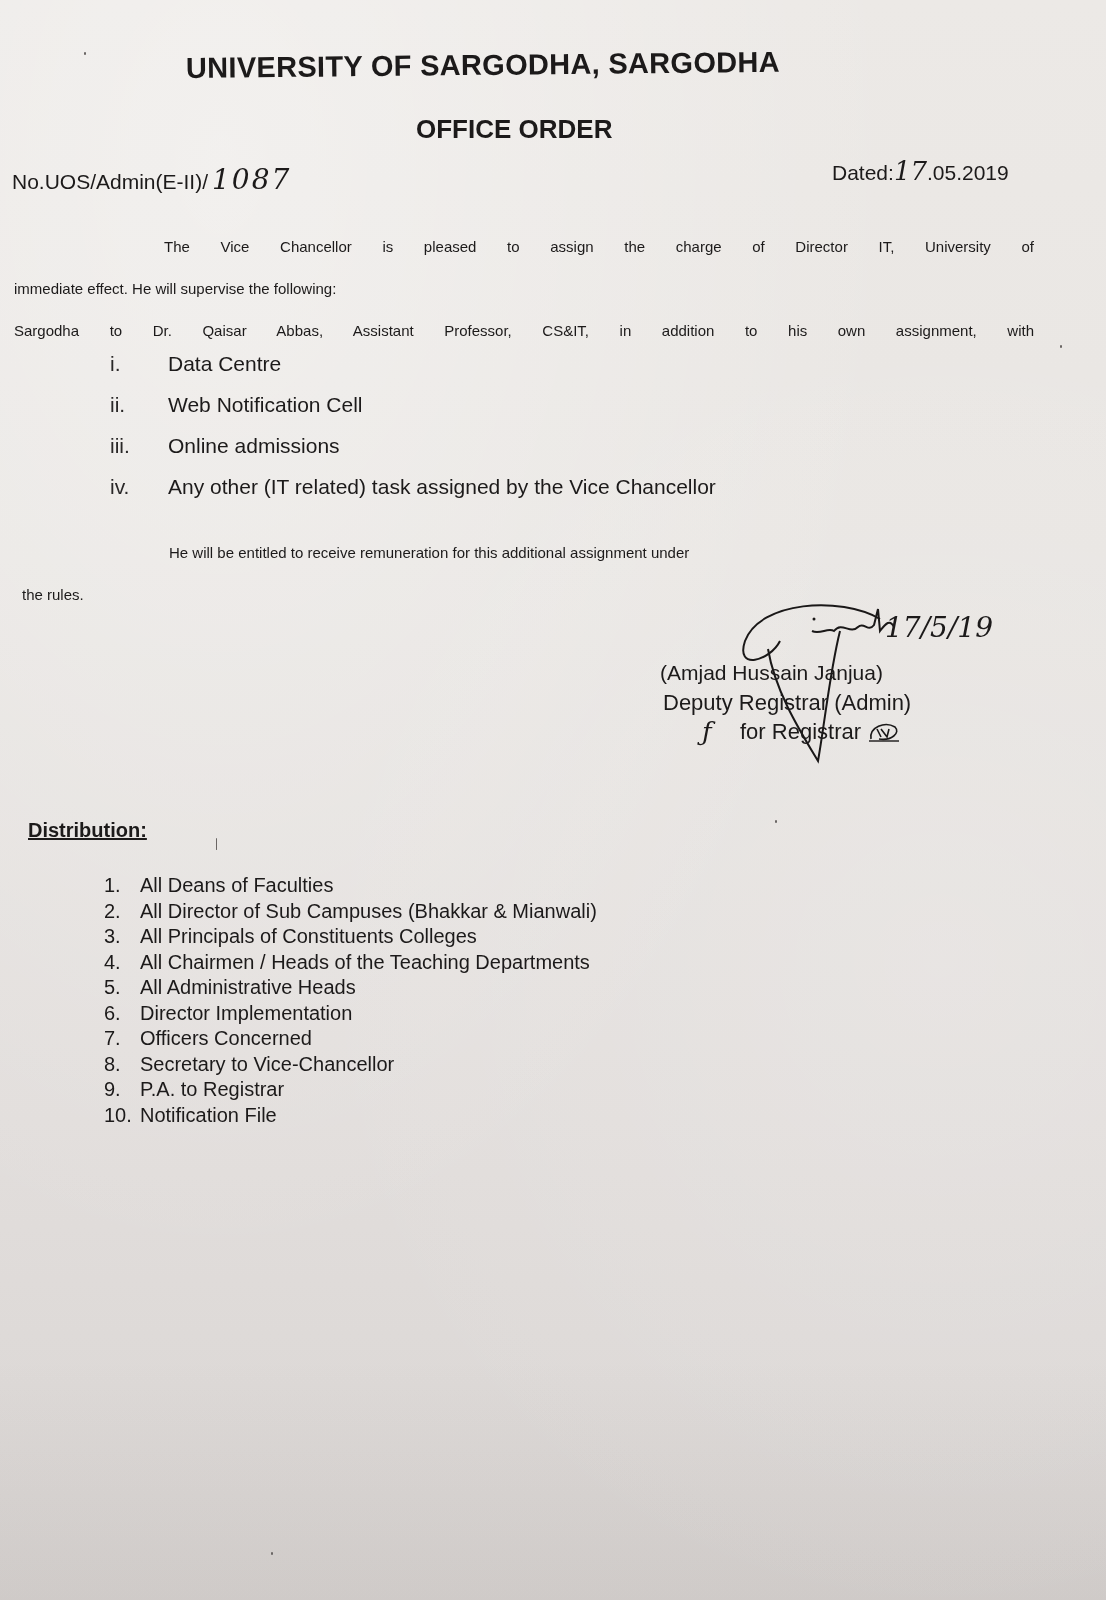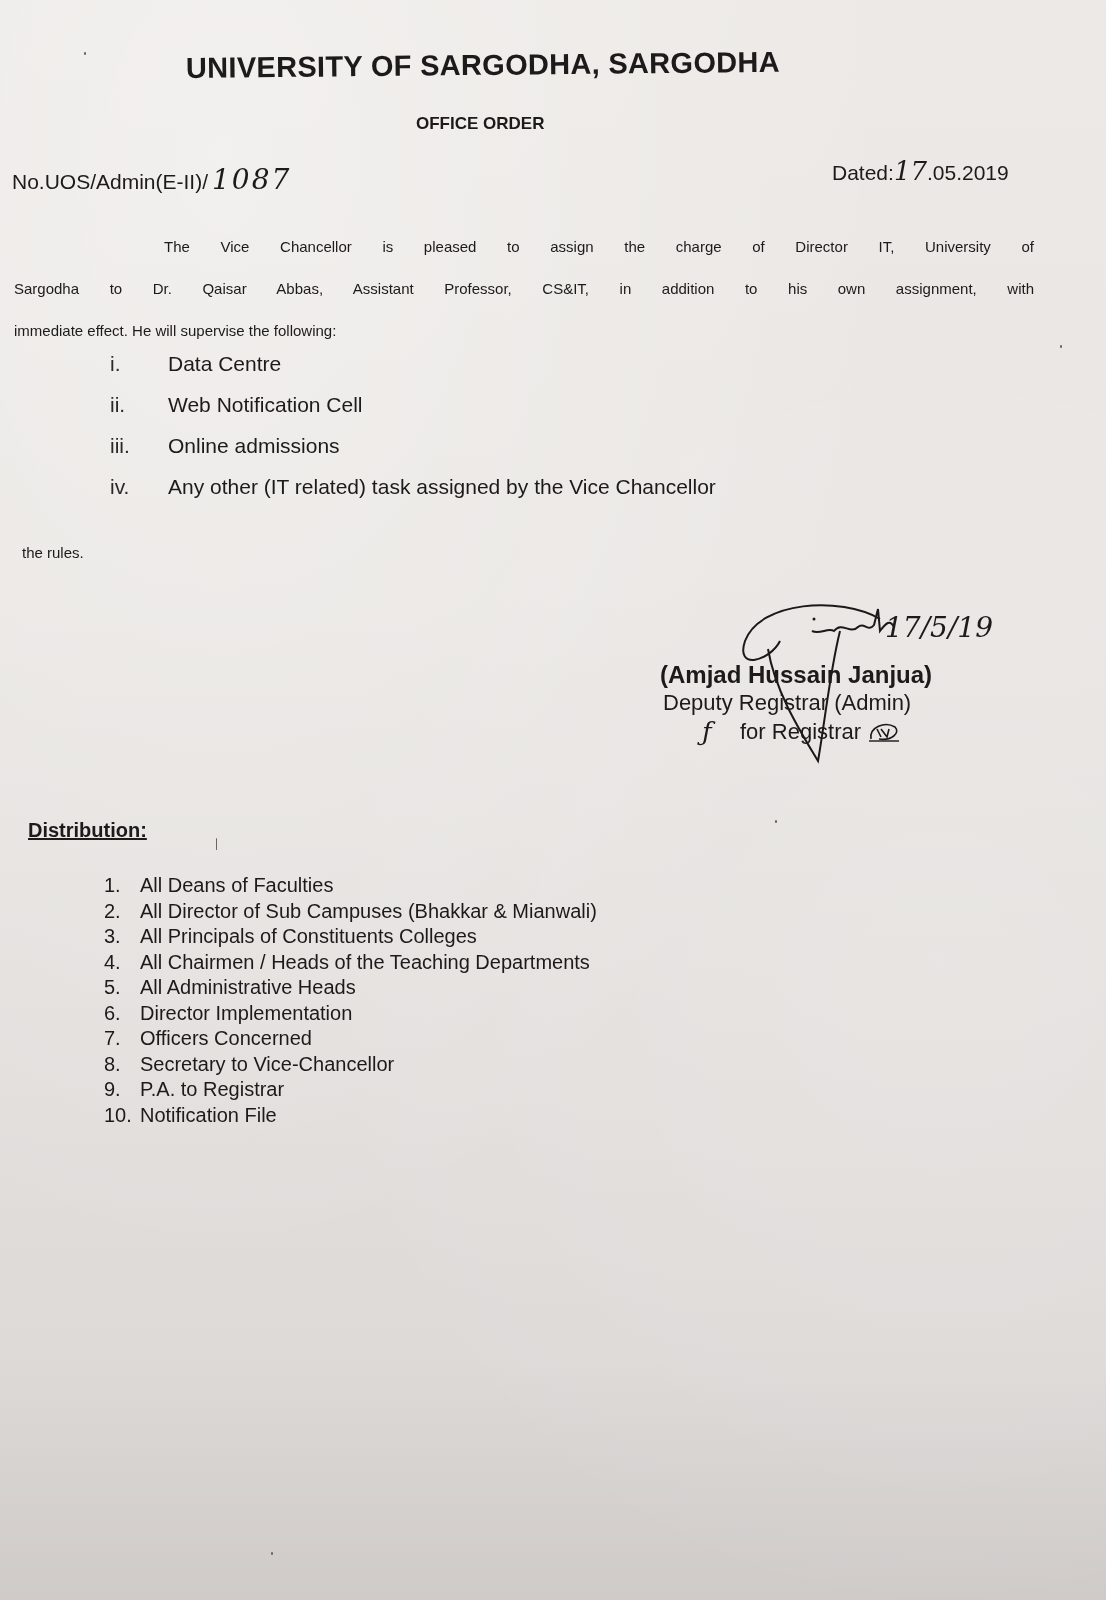--- a/index.html
+++ b/index.html
@@ -15,21 +15,21 @@
       background:
         radial-gradient(ellipse at 20% 10%, rgba(255,255,255,0.35), rgba(255,255,255,0) 55%),
         radial-gradient(ellipse at 85% 60%, rgba(255,255,255,0.15), rgba(255,255,255,0) 50%),
         linear-gradient(180deg, rgba(0,0,0,0) 85%, rgba(120,110,105,0.10) 100%);
     }
     .abs { position: absolute; white-space: nowrap; }
     .uni-title {
       left: 186px; top: 52px; font-size: 29px; font-weight: bold; letter-spacing: 0.3px;
       transform: rotate(-0.6deg); transform-origin: left center;
     }
-    .order-title { left: 416px; top: 114px; font-size: 17px; font-weight: bold; }
+    .order-title { left: 416px; top: 114px; font-size: 26px; font-weight: bold; }
     .ref-no { left: 12px; top: 163px; font-size: 21px; }
     .ref-hand {
       font-family: "DejaVu Serif", serif; font-style: italic; font-size: 28px;
       margin-left: 4px; letter-spacing: 2px;
     }
     .dated { left: 832px; top: 156px; font-size: 21px; }
     .dated .hand { font-family: "DejaVu Serif", serif; font-style: italic; font-size: 26px; text-align: right; }
     .para { font-size: 15px; line-height: 42px; }
     .p1 { left: 14px; top: 226px; width: 1020px; }
     .p1 .line { display: block; white-space: nowrap; }
@@ -40,21 +40,21 @@
     .roman-num { position: absolute; left: 0; width: 40px; color: #2a2828; }
     .roman-text { position: absolute; left: 58px; }
     .p2 { left: 14px; top: 532px; width: 1006px; }
     .p2 .line { display: block; }
     .sig-block { left: 660px; top: 601px; width: 350px; height: 170px; }
     .sig-svg { position: absolute; left: 70px; top: 0; }
     .sig-date {
       position: absolute; left: 225px; top: 10px;
       font-family: "DejaVu Serif", serif; font-style: italic; font-size: 28px;
     }
-    .sig-name { position: absolute; left: 0; top: 60px; font-size: 24px; font-weight: bold; }
+    .sig-name { position: absolute; left: 0; top: 60px; font-size: 21px; font-weight: normal; }
     .sig-desig { position: absolute; left: 3px; top: 89px; font-size: 22px; }
     .sig-for { position: absolute; left: 80px; top: 118px; font-size: 22px; }
     .sig-f-mark {
       position: absolute; left: 42px; top: 116px;
       font-family: "DejaVu Serif", serif; font-style: italic; font-size: 26px;
     }
     .dist-heading {
       left: 28px; top: 819px; font-size: 20px; font-weight: bold; text-decoration: underline;
     }
     .dist-list { left: 104px; top: 874px; font-size: 20px; }
@@ -74,22 +74,22 @@
 <div class="abs ref-no">
   <span>No.UOS/Admin(E-II)/</span><span class="ref-hand">1087</span>
 </div>
 
 <div class="abs dated">
   <span>Dated:</span><span class="hand">17</span><span>.05.2019</span>
 </div>
 
 <div class="abs para p1">
   <span class="line justify indent">The Vice Chancellor is pleased to assign the charge of Director IT, University of</span>
+  <span class="line">immediate effect. He will supervise the following:</span>
   <span class="line justify">Sargodha to Dr. Qaisar Abbas, Assistant Professor, CS&amp;IT, in addition to his own assignment, with</span>
-  <span class="line">immediate effect. He will supervise the following:</span>
 </div>
 
 <div class="abs roman-list">
   <div class="roman-item">
     <span class="roman-num">i.</span>
     <span class="roman-text">Data Centre</span>
   </div>
   <div class="roman-item">
     <span class="roman-num">ii.</span>
     <span class="roman-text">Web Notification Cell</span>
@@ -98,20 +98,21 @@
     <span class="roman-num">iii.</span>
     <span class="roman-text">Online admissions</span>
   </div>
   <div class="roman-item">
     <span class="roman-num">iv.</span>
     <span class="roman-text">Any other (IT related) task assigned by the Vice Chancellor</span>
   </div>
 </div>
 
 <div class="abs para p2">
+  <span class="line justify indent" style="padding-left:155px">He will be entitled to receive remuneration for this additional assignment under</span>
   <span class="line" style="padding-left:8px">the rules.</span>
 </div>
 
 <div class="abs sig-block">
   <svg class="sig-svg" width="240" height="170" viewBox="0 0 240 170">
     <path d="M150 18 C 110 -5, 30 0, 15 40 C 5 70, 40 60, 50 40" fill="none" stroke="#1a1818" stroke-width="2"></path>
     <path d="M38 48 C 45 90, 70 130, 88 160 C 95 120, 100 70, 110 30" fill="none" stroke="#1a1818" stroke-width="2"></path>
     <path d="M82 30 C 90 34, 98 26, 104 30 C 112 20, 120 34, 128 26 C 134 20, 138 32, 144 24 L 148 8 L 150 30 C 156 22, 160 18, 164 26" fill="none" stroke="#1a1818" stroke-width="2"></path>
     <circle cx="84" cy="18" r="1.5" fill="#1a1818"></circle>
   </svg>

